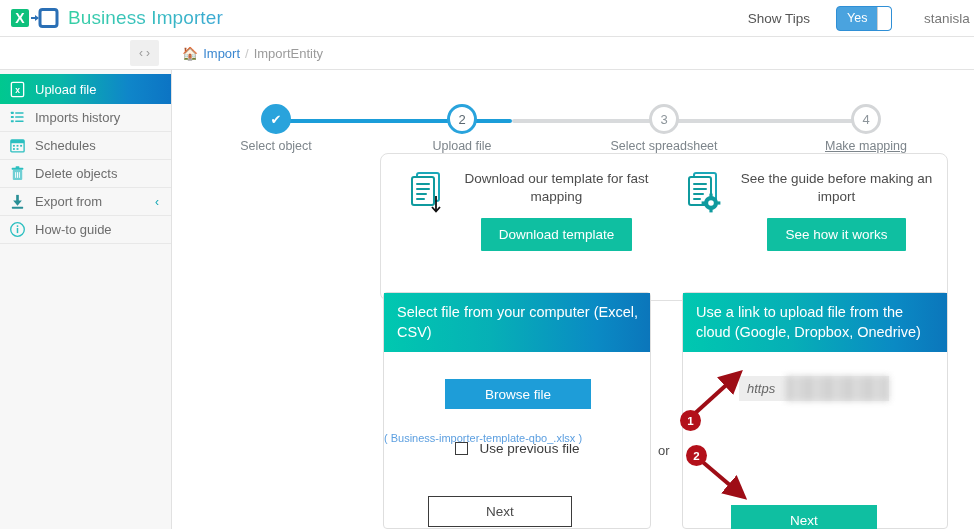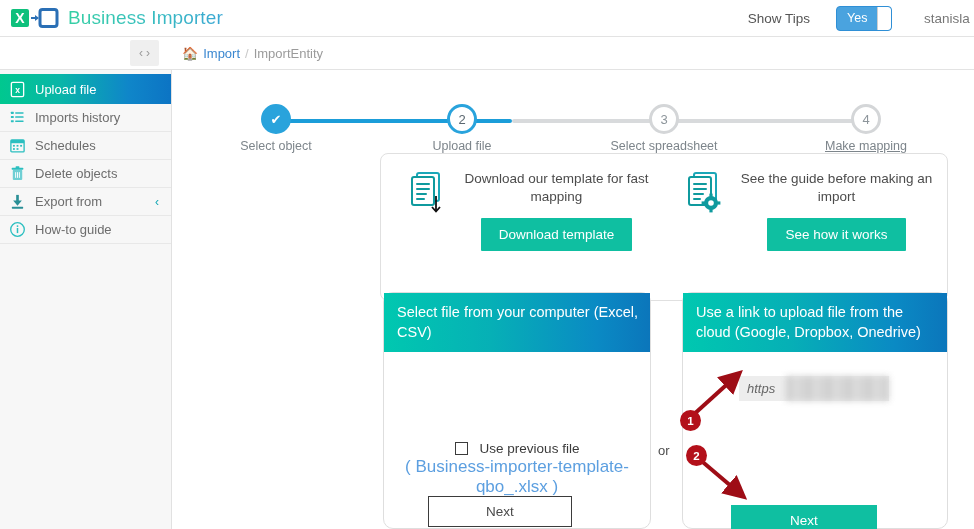--- a/index.html
+++ b/index.html
@@ -122,21 +122,21 @@
   .info-text { font-size:13.5px; color:#4c4c4c; text-align:center; line-height:18px; }
   .pill-btn {
     margin-top:12px; background:#0fbfa1; color:#fff; border:none;
     font-size:13.5px; font-family:"Liberation Sans",sans-serif;
     padding:9px 18px; cursor:pointer; border-radius:1px;
   }
 
   
   .card {
     position:absolute; top:222px; background:#fff;
-    border:1px solid #dedede; border-radius:10px;
+    border:1px solid #dedede; border-radius:4px;
   }
   .card.left { left:211px; width:268px; height:237px; }
   .card.right { left:510px; width:266px; height:237px; }
   .card-head {
     background: linear-gradient(90deg,#00c8b0 0%, #06b0b6 40%, #0a8ac4 80%, #0b76bb 100%);
     color:#fff; font-size:14.5px; line-height:20px;
     padding:9px 12px 10px 13px;
   }
   .card-body { position:relative; height:100%; }
 
@@ -148,22 +148,22 @@
   .prev-row {
     position:absolute; left:0; top:60px; width:100%;
     display:flex; align-items:center; justify-content:center; gap:12px;margin-top:29px;
   }
   .chk {
     width:13px; height:13px; border:1.4px solid #3b3b3b; background:#fff;
     display:inline-block;
   }
   .prev-label { font-size:13.5px; color:#3b3b3b; }
   .file-name {
-    position:absolute; left:0; top:105px; width:100%; text-align:center;
-    font-size:17px; color:#5c9fe0;
+    position:absolute; left:0; top:80px; width:100%; text-align:left;
+    font-size:11px; color:#5c9fe0;
   }
   .next-outline {
     position:absolute; left:44px; top:144px; width:144px; height:31px;
     background:#fff; border:1.5px solid #3b3b3b; color:#4a4a4a;
     font-size:13.5px; font-family:"Liberation Sans",sans-serif; cursor:pointer;
   }
 
   .or-text {
     position:absolute; left:486px; top:373px; font-size:13px; color:#4c4c4c;
   }
@@ -383,20 +383,21 @@
         <div class="info-body">
           <div class="info-text">See the guide before making an import</div>
           <button class="pill-btn">See how it works</button>
         </div>
       </div>
     </div>
 
     <div class="card left">
       <div class="card-head">Select file from your computer (Excel, CSV)</div>
       <div class="card-body">
+        <button class="browse-btn">Browse file</button>
         <div class="prev-row">
           <span class="chk"></span>
           <span class="prev-label">Use previous file</span>
         </div>
         <div class="file-name">( Business-importer-template-qbo_.xlsx )</div>
         <button class="next-outline">Next</button>
       </div>
     </div>
 
     <div class="or-text">or</div>

